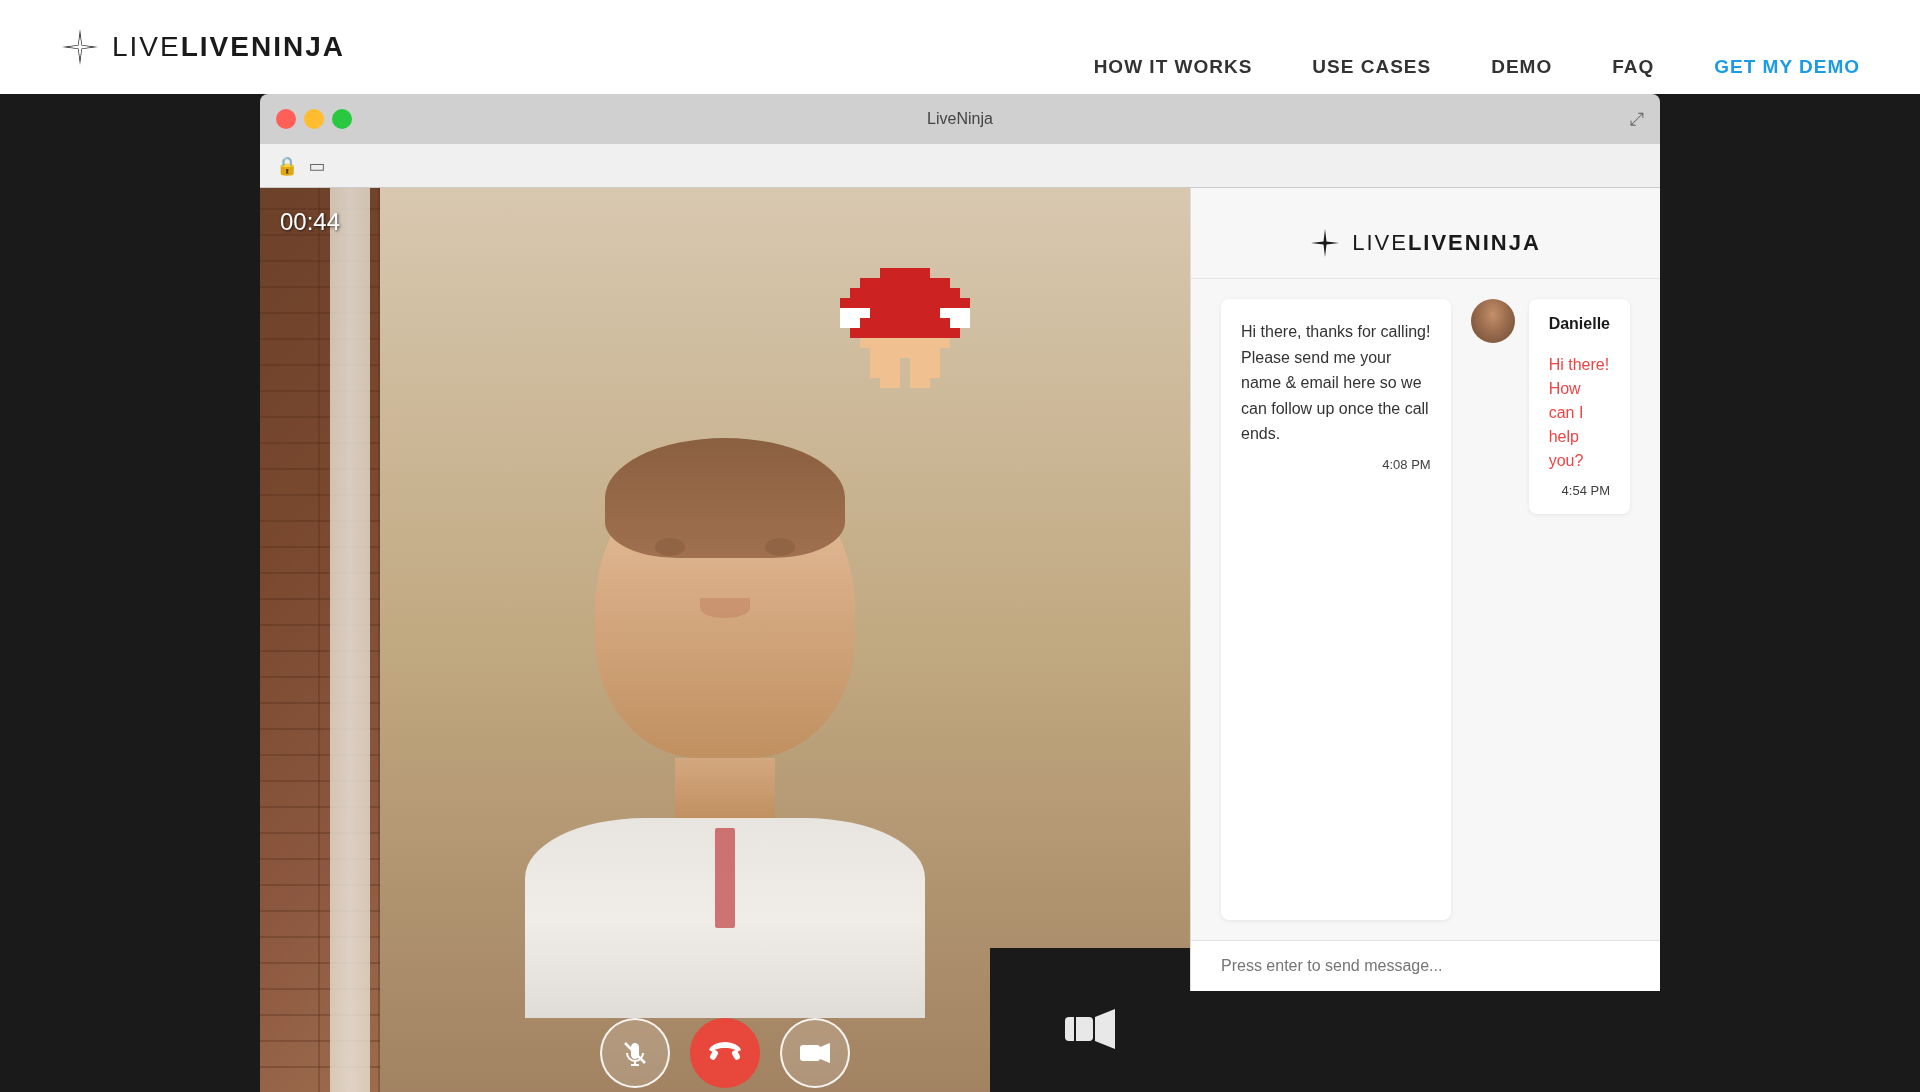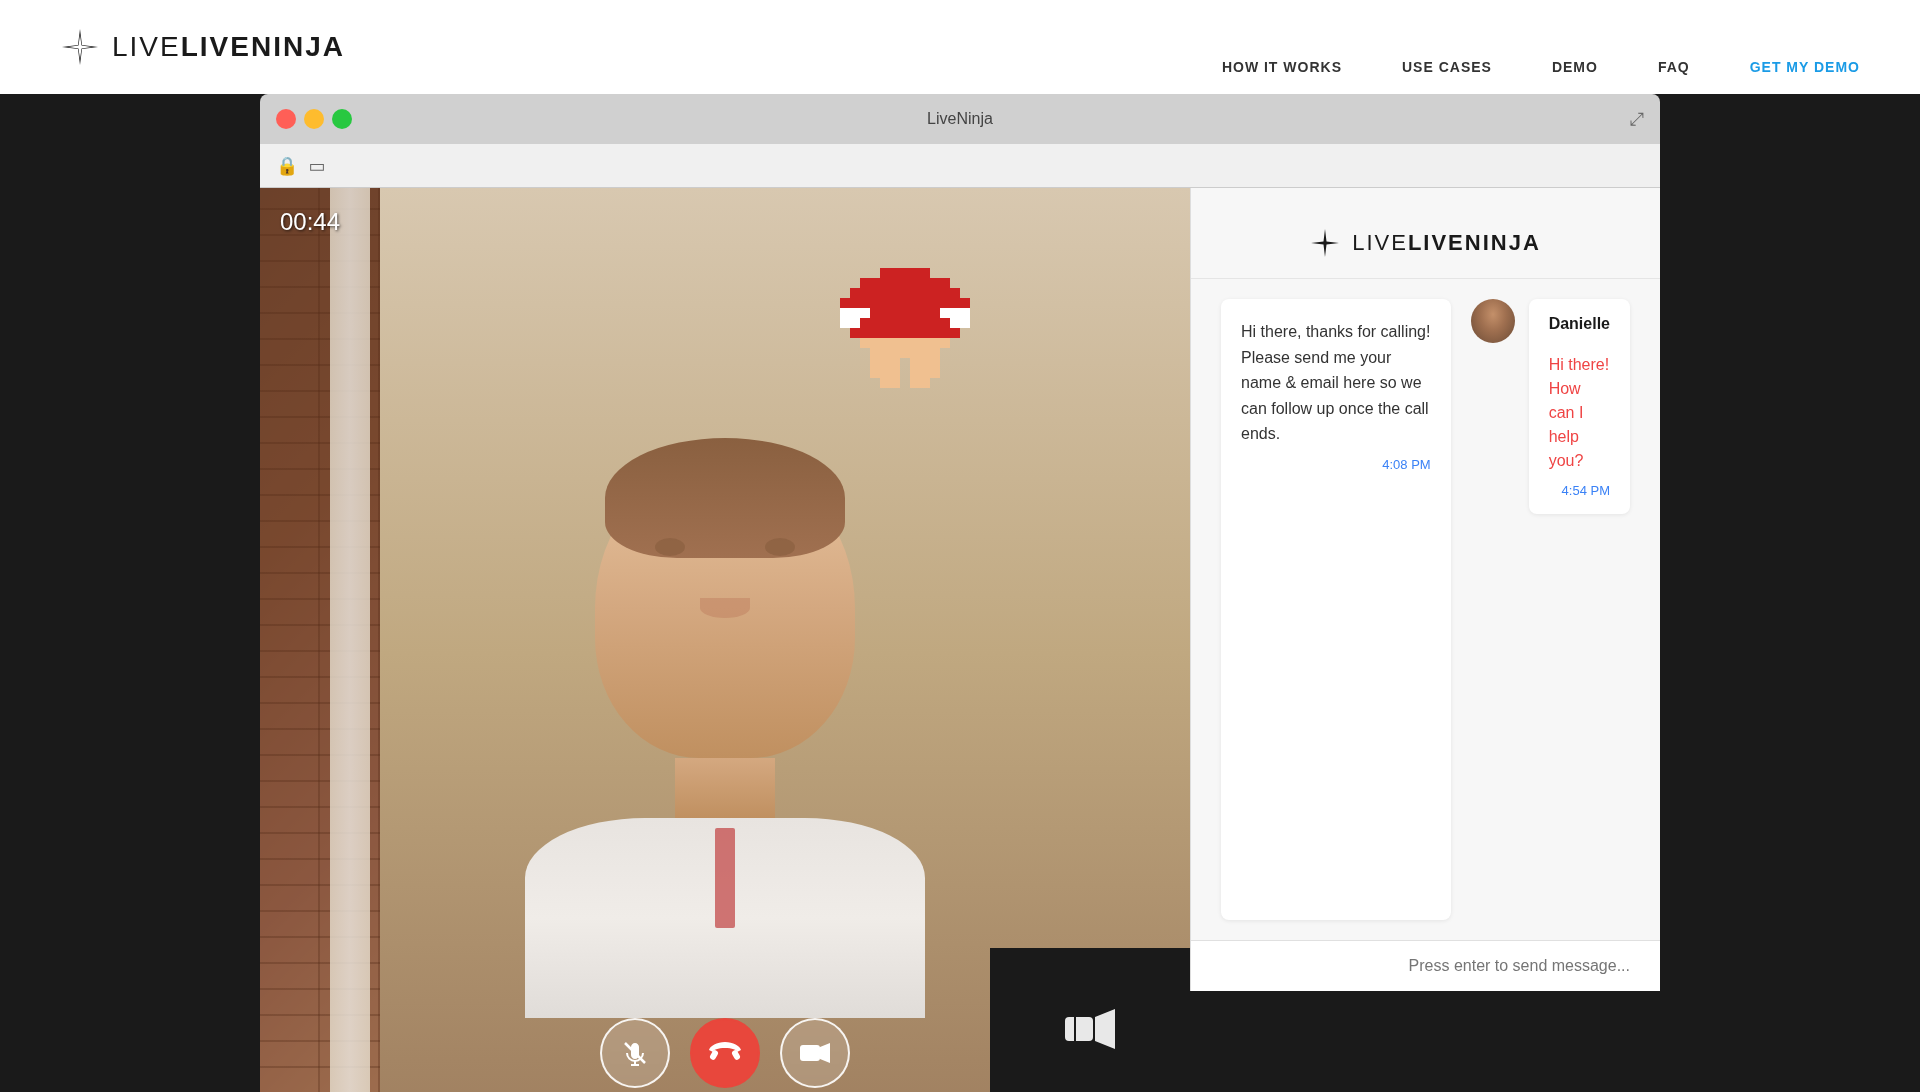--- a/index.html
+++ b/index.html
@@ -46,21 +46,21 @@
       color: #1a1a1a;
     }
 
     .nav-links {
       display: flex;
       align-items: center;
       gap: 60px;
     }
 
     .nav-link {
-      font-size: 14px;
+      font-size: 19px;
       font-weight: 600;
       color: #333;
       text-decoration: none;
       letter-spacing: 1px;
       cursor: pointer;
       margin-top: 40px;
     }
 
     .nav-link.demo {
       color: #1a9be6;
@@ -290,21 +290,21 @@
 
     .system-message-text {
       font-size: 16px;
       color: #333;
       line-height: 1.6;
     }
 
     .message-time {
       text-align: right;
       font-size: 13px;
-      color: #3b82f6;
+      color: #404040;
       margin-top: 10px;
     }
 
     .user-message {
       display: flex;
       gap: 14px;
       align-items: flex-start;
     }
 
     .user-avatar {
@@ -353,21 +353,20 @@
       background: white;
     }
 
     .chat-input {
       width: 100%;
       border: none;
       outline: none;
       font-size: 16px;
       color: #999;
       background: transparent;
-      text-align: right;
     }
 
     
     .page-outer {
       width: 1920px;
       height: 1092px;
       display: flex;
       flex-direction: column;
       align-items: center;
       background: #1a1a1a;

